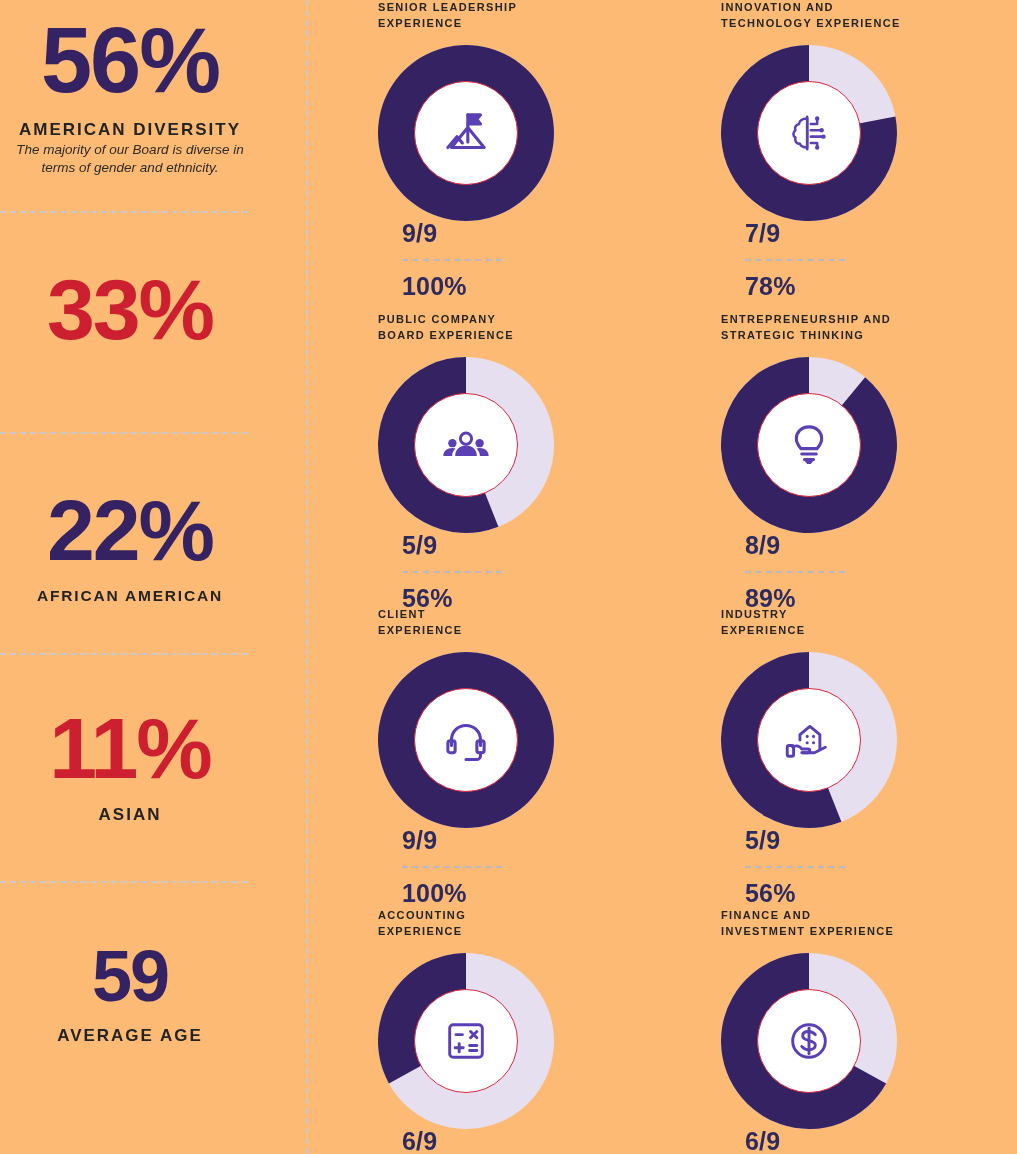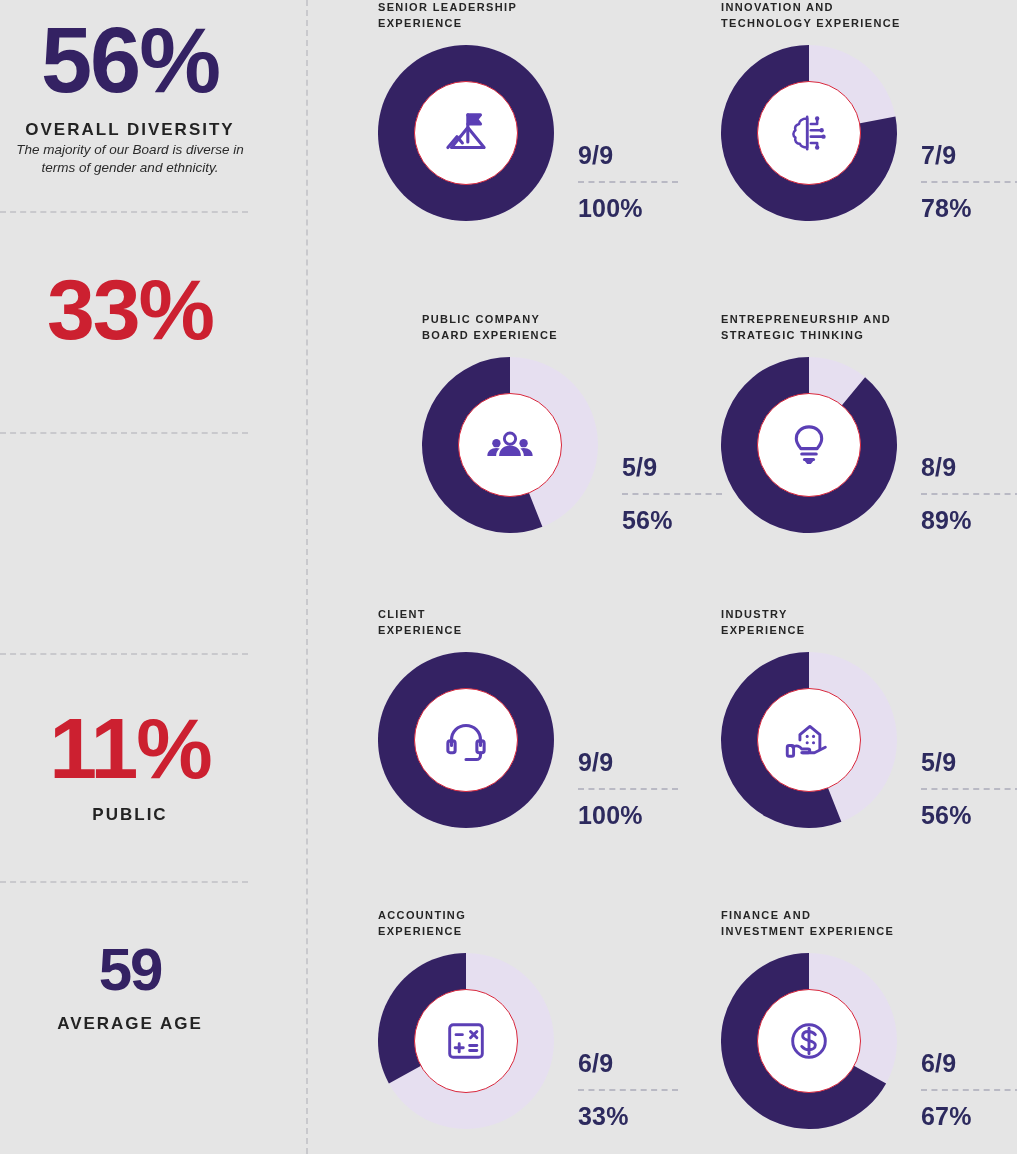--- a/index.html
+++ b/index.html
@@ -7,21 +7,21 @@
     width: 1017px;
     height: 1154px;
     background: #ffffff;
     font-family: "Liberation Sans", sans-serif;
     overflow: hidden;
   }
   .page {
     position: relative;
     width: 1017px;
     height: 1154px;
-    background: #e5e5e5;
+    background: #fdba74;
   }
 
   
   .sidebar {
     position: absolute;
     left: 0;
     top: 0;
     width: 307px;
     height: 1154px;
   }
@@ -39,21 +39,21 @@
     left: 0;
     text-align: center;
   }
   .stat-value {
     font-weight: bold;
     line-height: 1;
     letter-spacing: -2px;
   }
   .stat-value.big   { font-size: 92px; }
   .stat-value.mid   { font-size: 86px; }
-  .stat-value.age   { font-size: 60px; }
+  .stat-value.age   { font-size: 72px; }
   .c-purple { color: #342263; }
   .c-red    { color: #cc2030; }
   .stat-label {
     font-size: 17px;
     font-weight: bold;
     letter-spacing: 2.0px;
     color: #232323;
     margin-top: 14px;
   }
   .stat-label.small { font-size: 15.5px; letter-spacing: 1.8px; }
@@ -87,22 +87,23 @@
     font-weight: bold;
     letter-spacing: 1.35px;
     line-height: 1.42;
     color: #252525;
     text-transform: uppercase;
     white-space: pre-line;
   }
   .card-body {
     position: relative;
     display: flex;
-    align-items: flex-end;
+    align-items: flex-start;
     margin-top: 14px;
+    flex-direction: column;
   }
   .donut-wrap {
     position: relative;
     width: 176px;
     height: 176px;
     flex: 0 0 176px;
   }
   .donut { width: 176px; height: 176px; display: block; }
   .donut-center {
     position: absolute;
@@ -145,38 +146,42 @@
 </style>
 </head>
 <body>
 
 <div class="page">
 
   <div class="sidebar">
 
     <div class="stat-block" style="top:14px;">
       <div class="stat-value big c-purple">56%</div>
-      <div class="stat-label">OVERALL DIVERSITY</div>
+      <div class="stat-label">AMERICAN DIVERSITY</div>
       <div class="stat-sub">The majority of our Board is diverse in terms of gender and ethnicity.</div>
     </div>
 
     <div class="divider-h" style="top:211px;"></div>
 
     <div class="stat-block" style="top:266px;">
       <div class="stat-value mid c-red">33%</div>
     </div>
 
     <div class="divider-h" style="top:432px;"></div>
 
+    <div class="stat-block" style="top:487px;">
+      <div class="stat-value mid c-purple">22%</div>
+      <div class="stat-label small">AFRICAN AMERICAN</div>
+    </div>
 
     <div class="divider-h" style="top:653px;"></div>
 
     <div class="stat-block" style="top:705px;">
       <div class="stat-value mid c-red">11%</div>
-      <div class="stat-label">PUBLIC</div>
+      <div class="stat-label">ASIAN</div>
     </div>
 
     <div class="divider-h" style="top:881px;"></div>
 
     <div class="stat-block" style="top:940px;">
       <div class="stat-value age c-purple">59</div>
       <div class="stat-label">AVERAGE AGE</div>
     </div>
 
   </div>
@@ -237,21 +242,21 @@
           </div>
         </div>
         <div class="values">
           <div class="val-num">7/9</div>
           <div class="val-rule"></div>
           <div class="val-pct">78%</div>
         </div>
       </div>
     </div>
 
-    <div class="card" style="left:38px;  top:312px;margin-left:44px;">
+    <div class="card" style="left:38px;  top:312px;">
       <div class="card-title">PUBLIC COMPANY
 BOARD EXPERIENCE</div>
       <div class="card-body">
         <div class="donut-wrap">
           <svg class="donut" viewBox="0 0 100 100">
             <circle cx="50" cy="50" r="50" fill="#e6dff0"></circle>
             <path class="arc" fill="#342263" d="M 50 50 L 50 0 A 50 50 0 1 0 68.406 96.489 Z"></path>
           </svg>
           <div class="donut-center">
             <svg class="icon-svg" viewBox="0 0 64 64">

